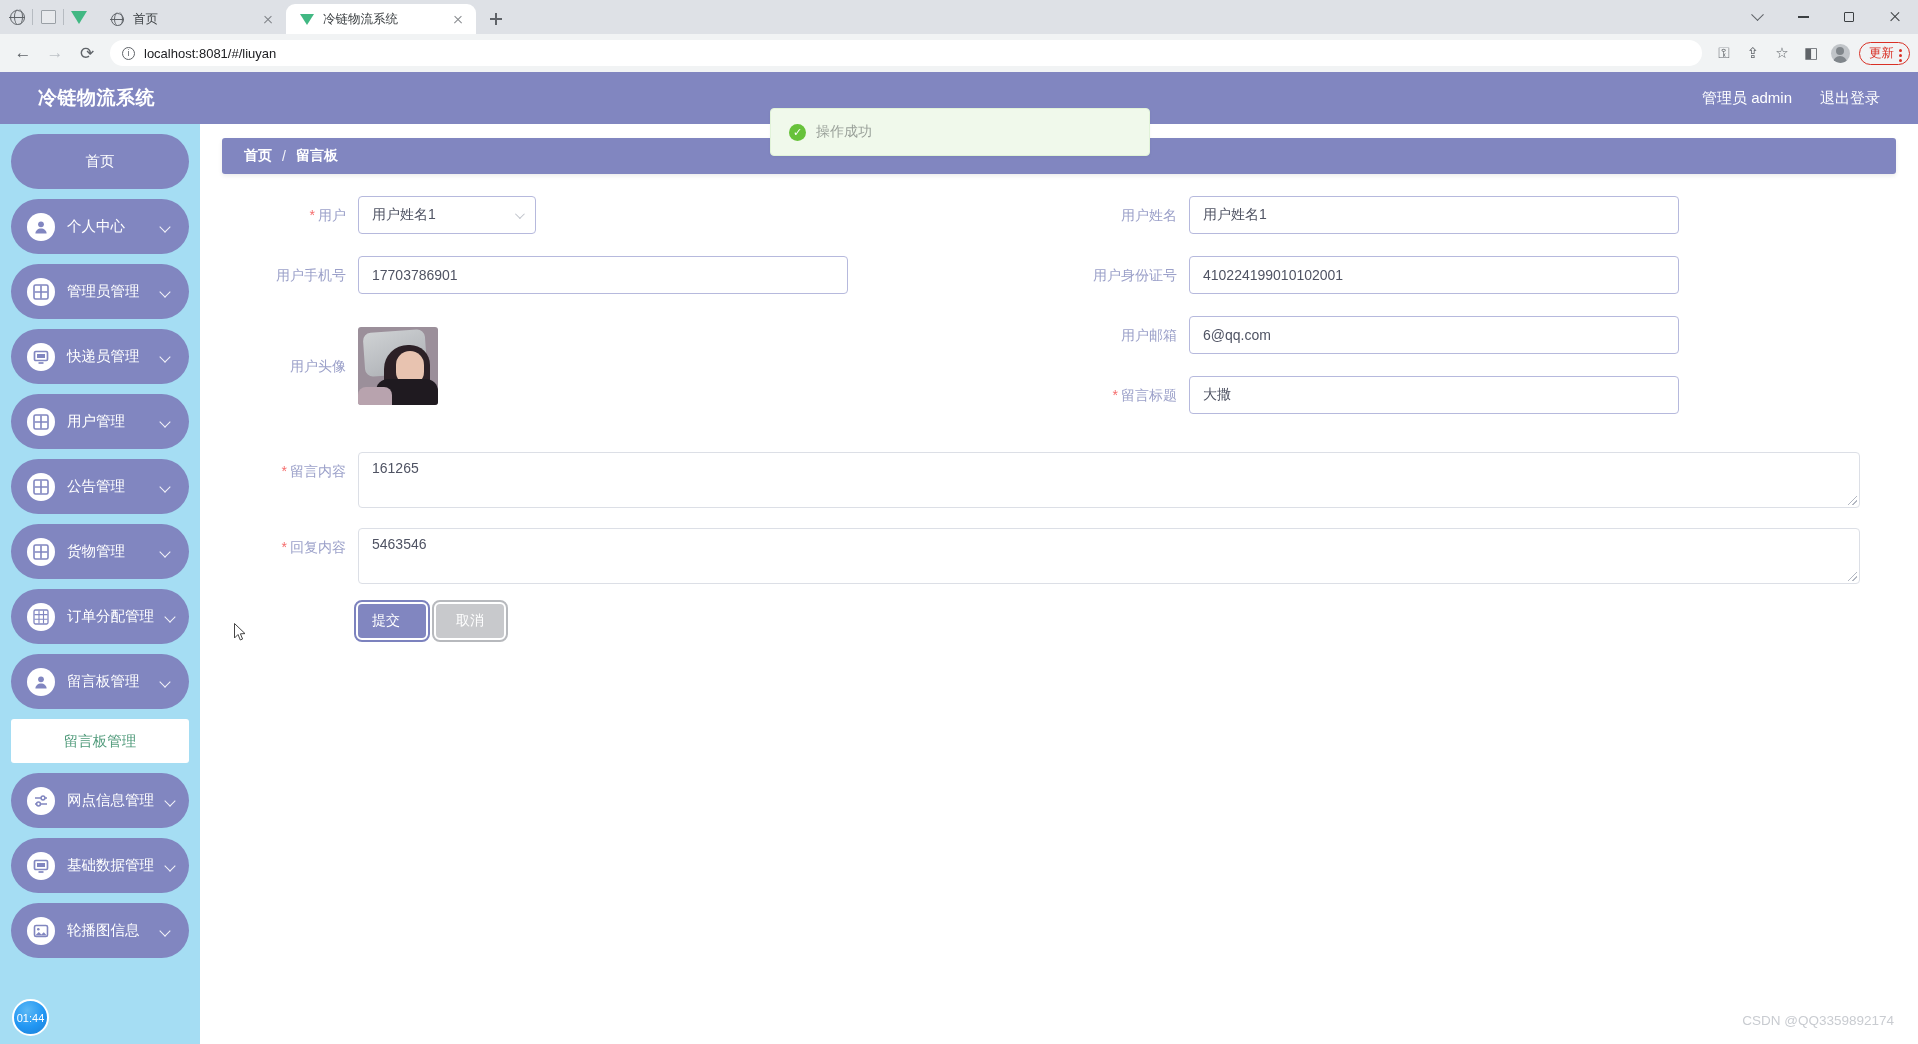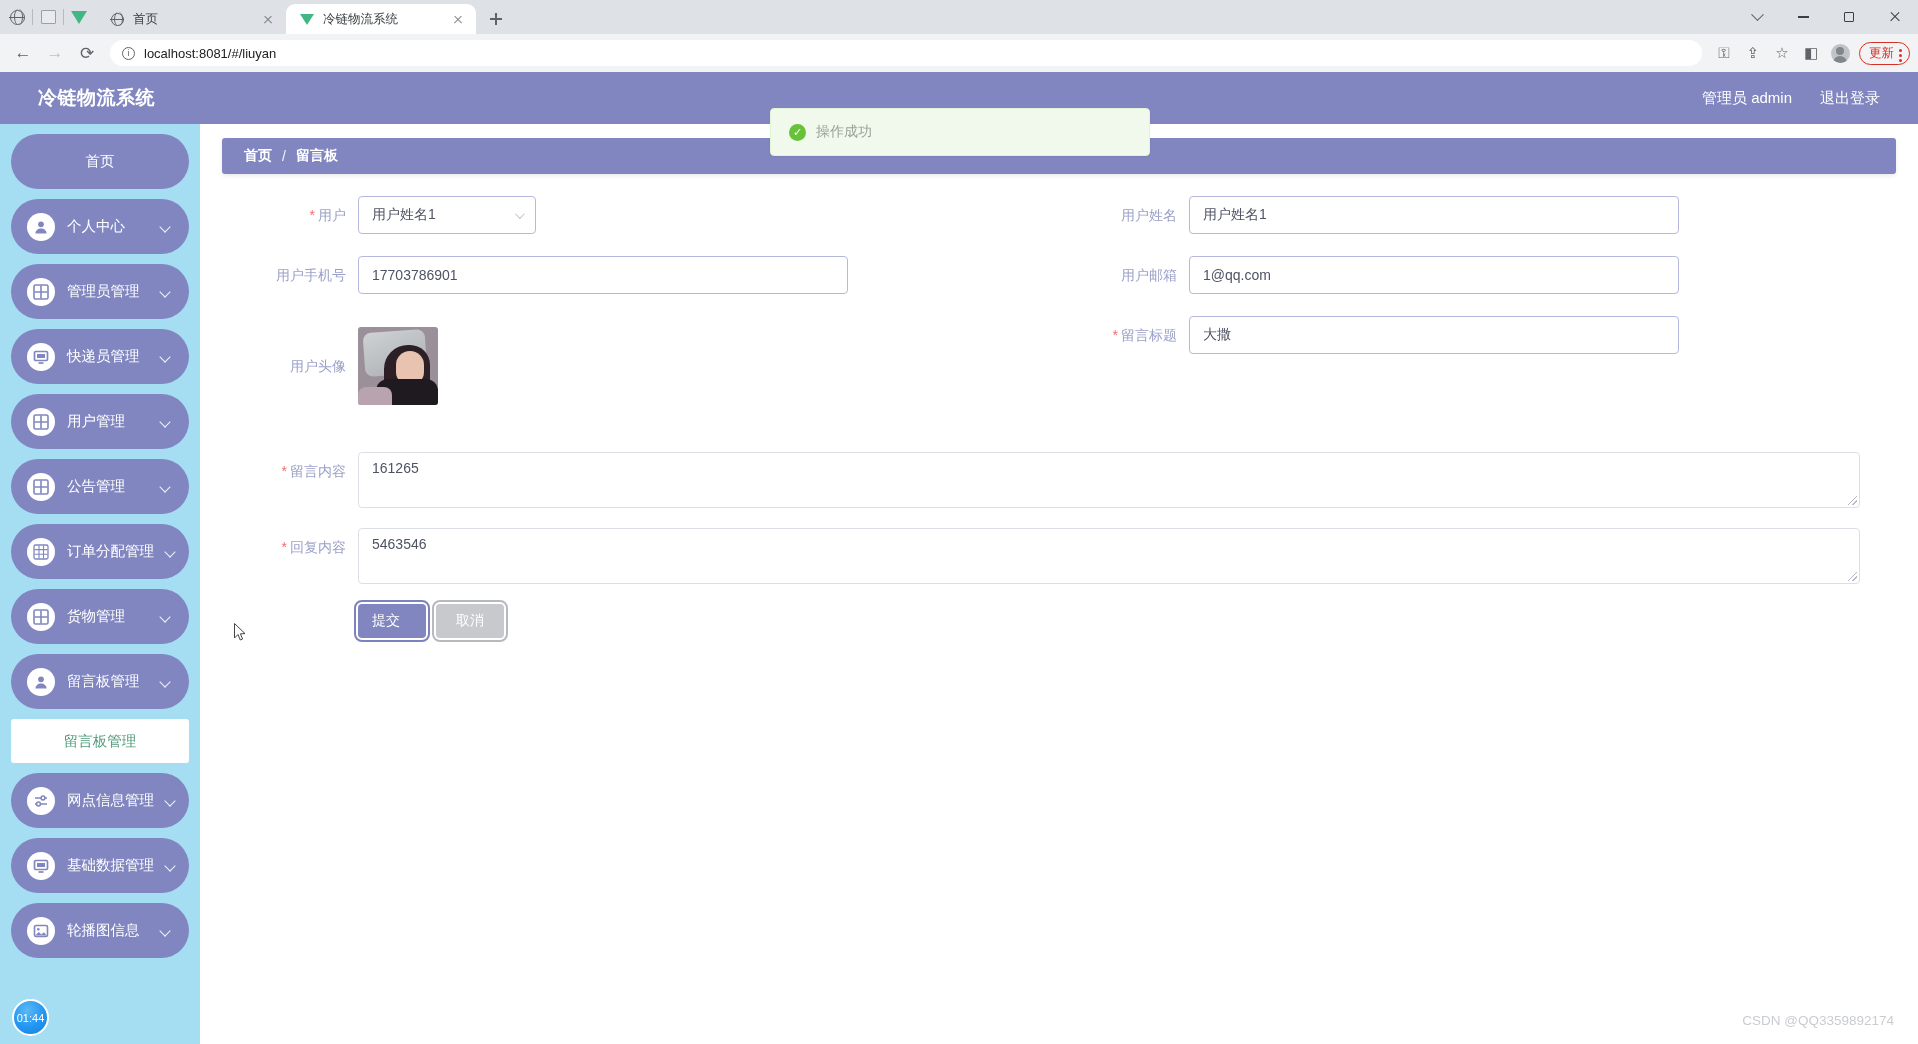--- a/index.html
+++ b/index.html
@@ -394,36 +394,36 @@
               <path d="M8 1.6v12.8M1.6 8h12.8" stroke="#8186c0" stroke-width="1.6"></path>
             </svg>
         </span>
         <span class="menu-label">公告管理</span>
         <span class="menu-chev"></span>
       </div>
 
       <div class="menu-item">
         <span class="menu-icon">
           <svg width="16" height="16" viewBox="0 0 16 16">
+              <rect x="1" y="1" width="14" height="14" rx="1.6" fill="none" stroke="#8186c0" stroke-width="1.6"></rect>
+              <path d="M8 1.6v12.8M1.6 8h12.8" stroke="#8186c0" stroke-width="1.6"></path>
+            </svg>
+        </span>
+        <span class="menu-label">货物管理</span>
+        <span class="menu-chev"></span>
+      </div>
+
+      <div class="menu-item">
+        <span class="menu-icon">
+          <svg width="16" height="16" viewBox="0 0 16 16">
               <rect x="1" y="1" width="14" height="14" rx="1.4" fill="none" stroke="#8186c0" stroke-width="1.3"></rect>
               <path d="M1.4 5.6h13.2M1.4 10.3h13.2M6 1.4v13.2M10.5 1.4v13.2" stroke="#8186c0" stroke-width="1.1"></path>
             </svg>
         </span>
         <span class="menu-label">订单分配管理</span>
-        <span class="menu-chev"></span>
-      </div>
-
-      <div class="menu-item">
-        <span class="menu-icon">
-          <svg width="16" height="16" viewBox="0 0 16 16">
-              <rect x="1" y="1" width="14" height="14" rx="1.6" fill="none" stroke="#8186c0" stroke-width="1.6"></rect>
-              <path d="M8 1.6v12.8M1.6 8h12.8" stroke="#8186c0" stroke-width="1.6"></path>
-            </svg>
-        </span>
-        <span class="menu-label">货物管理</span>
         <span class="menu-chev"></span>
       </div>
 
       <div class="menu-item">
         <span class="menu-icon">
           <svg width="16" height="16" viewBox="0 0 16 16">
               <circle cx="8" cy="5.3" r="2.9" fill="#8186c0"></circle>
               <path d="M2.4 14.6c0-3.2 2.5-5.2 5.6-5.2s5.6 2 5.6 5.2z" fill="#8186c0"></path>
             </svg>
         </span>
@@ -518,25 +518,31 @@
 
           <div class="col">
 
             <div class="frow">
               <div class="flabel">用户姓名</div>
               <div class="input wide-r">
                 <span>用户姓名1</span>
               </div>
             </div>
 
+            <div class="frow">
+              <div class="flabel">用户身份证号</div>
+              <div class="input wide-r">
+                <span>410224199010102001</span>
+              </div>
+            </div>
 
             <div class="frow">
               <div class="flabel">用户邮箱</div>
               <div class="input wide-r">
-                <span>1@qq.com</span>
+                <span>6@qq.com</span>
               </div>
             </div>
 
             <div class="frow">
               <div class="flabel">
                 <span class="req">*</span><span>留言标题</span>
               </div>
               <div class="input wide-r">
                 <span>大撒</span>
               </div>

